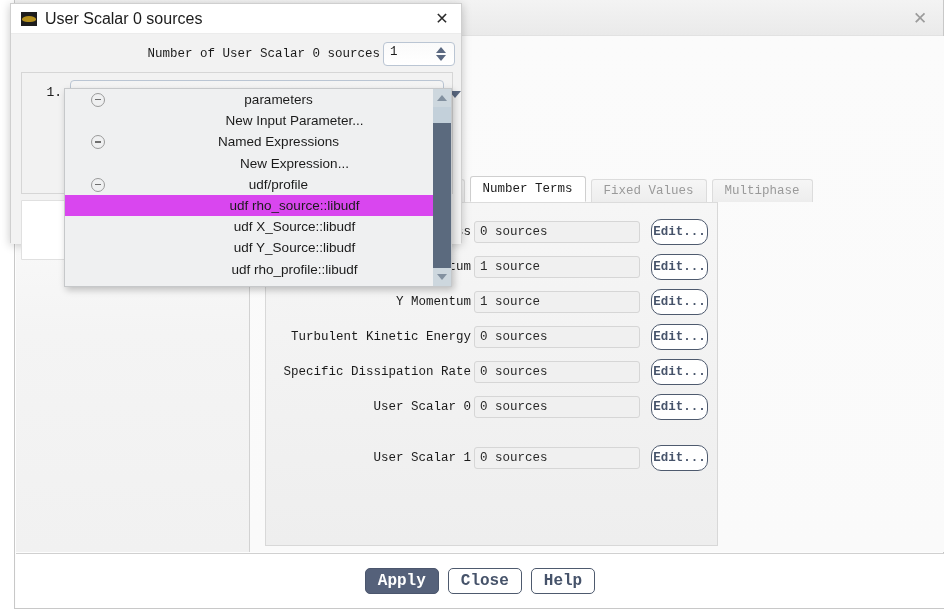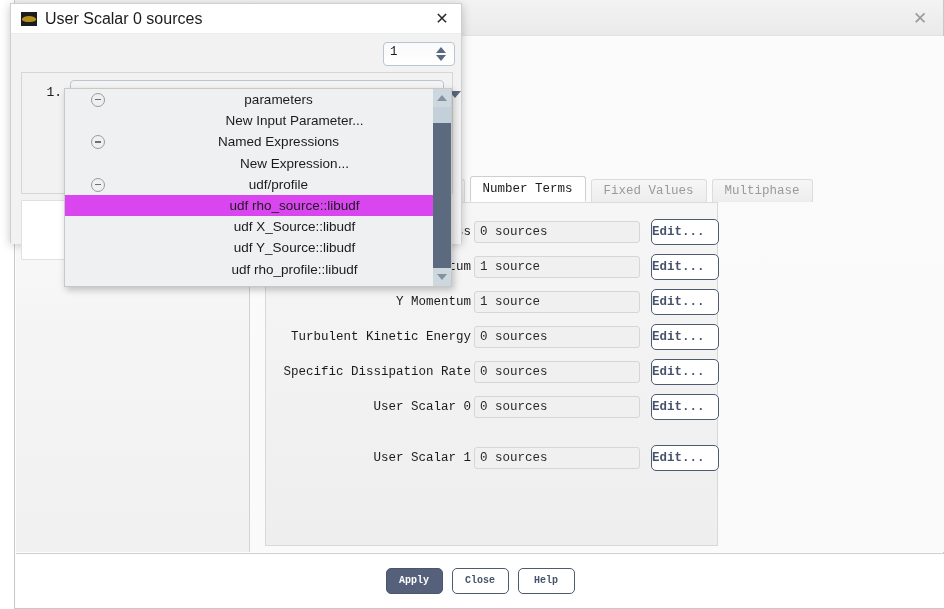--- a/index.html
+++ b/index.html
@@ -131,25 +131,26 @@
     padding-left: 5px;
     background: #f0f0f0;
     border: 1px solid #d6d6d6;
     border-radius: 3px;
     font-family: "Liberation Mono", monospace;
     font-size: 12.5px;
     color: #2a2a2a;
   }
   .edit-btn {
     margin-left: 11px;
-    width: 68px; height: 26px;
+    width: 57px; height: 26px;
     line-height: 24px;
+    text-align: center;
     background: #ffffff;
     border: 1px solid #4e5a6e;
-    border-radius: 5px;
+    border-radius: 10px;
     font-family: "Liberation Mono", monospace;
     font-size: 12.5px;
     font-weight: bold;
     color: #46536a;
     cursor: pointer;
   }
 
   
   .btnbar {
     position: absolute;
@@ -162,21 +163,21 @@
     justify-content: center;
     gap: 9px;
   }
   .btn {
     height: 26px;
     min-width: 57px;
     padding: 0 12px;
     line-height: 24px;
     text-align: center;
     font-family: "Liberation Mono", monospace;
-    font-size: 10px;
+    font-size: 16px;
     font-weight: bold;
     border-radius: 5px;
     cursor: pointer;
   }
   .btn.primary {
     background: #55617a;
     border: 1px solid #4b566d;
     color: #ffffff;
   }
   .btn.plain {
@@ -509,20 +510,21 @@
 
     <div class="dlg-titlebar">
       <div class="dlg-icon"></div>
       <div class="dlg-title">User Scalar 0 sources</div>
       <div class="dlg-close">✕</div>
     </div>
 
     <div class="dlg-body">
 
       <div class="count-row">
+        <div class="count-label">Number of User Scalar 0 sources</div>
         <div class="spinner">
           <span class="val">1</span>
           <span class="spin-up"></span>
           <span class="spin-dn"></span>
         </div>
       </div>
 
       <div class="list-area">
         <div class="entry-row">
           <div class="entry-num">1.</div>

